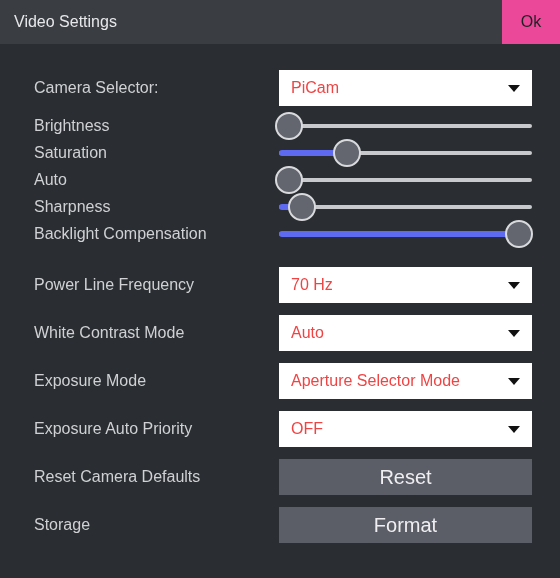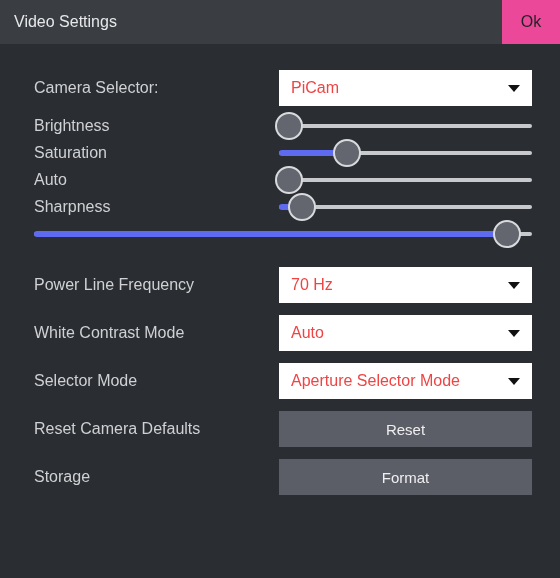--- a/index.html
+++ b/index.html
@@ -7,21 +7,21 @@
   .titlebar { display: flex; align-items: center; height: 44px; background: #3a3d42; }
   .title { flex: 1; padding-left: 14px; font-size: 16px; color: #e7e8ea; }
   .ok-btn { width: 58px; height: 44px; background: #ec4899; color: #1f2225; font-size: 16px; border: none; display: flex; align-items: center; justify-content: center; cursor: pointer; }
   .panel { padding: 20px 28px 20px 34px; }
   .row { display: flex; align-items: center; height: 27px; }
   .row-sel { height: 48px; }
   .label { width: 245px; font-size: 16px; color: #cfd1d4; }
   .value-col { flex: 1; position: relative; height: 100%; display: flex; align-items: center; }
   .select { width: 100%; height: 36px; background: #ffffff; color: #ef4444; font-size: 16px; padding: 16px 12px; display: flex; align-items: center; justify-content: space-between; cursor: pointer; }
   .chevron { width: 0; height: 0; border-left: 6px solid transparent; border-right: 6px solid transparent; border-top: 7px solid #111; }
-  .action-btn { width: 100%; height: 36px; background: #5b5e67; color: #efeff1; font-size: 15px; border: none; display: flex; align-items: center; justify-content: center; cursor: pointer; }
+  .action-btn { width: 100%; height: 36px; background: #5b5e67; color: #efeff1; font-size: 20px; border: none; display: flex; align-items: center; justify-content: center; cursor: pointer; }
   .spacer { height: 14px; }
   
   .slider { width: 100%; height: 27px; position: relative; }
   .track-bg { position: absolute; left: 0; right: 0; top: 50%; height: 4px; margin-top: -2px; background: #c8c9cc; border-radius: 2px; }
   .track-fill { position: absolute; left: 0; top: 50%; height: 6px; margin-top: -3px; background: #5e6af0; border-radius: 3px; }
   .thumb { position: absolute; top: 50%; width: 28px; height: 28px; margin-top: -14px; margin-left: -14px; background: #63666f; border: 2px solid #d9dadd; border-radius: 50%; cursor: grab; }
 </style>
 </head>
 <body>
 
@@ -76,20 +76,21 @@
     <div class="label">Sharpness</div>
     <div class="value-col">
       <div class="slider">
           <div class="track-bg"></div>
           <div class="track-fill" style="width: 9%;"></div>
           <div class="thumb" style="left: 9%;"></div>
         </div>
     </div>
   </div>
   <div class="row">
+    <div class="label">Backlight Compensation</div>
     <div class="value-col">
       <div class="slider">
           <div class="track-bg"></div>
           <div class="track-fill" style="width: 95%;"></div>
           <div class="thumb" style="left: 95%;"></div>
         </div>
     </div>
   </div>
 
   <div class="spacer"></div>
@@ -108,29 +109,38 @@
     <div class="label">White Contrast Mode</div>
     <div class="value-col">
       <div class="select">
         <span>Auto</span>
         <span class="chevron"></span>
       </div>
     </div>
   </div>
 
   <div class="row row-sel">
-    <div class="label">Selector Mode</div>
+    <div class="label">Exposure Mode</div>
     <div class="value-col">
       <div class="select">
         <span>Aperture Selector Mode</span>
         <span class="chevron"></span>
       </div>
     </div>
   </div>
 
+  <div class="row row-sel">
+    <div class="label">Exposure Auto Priority</div>
+    <div class="value-col">
+      <div class="select">
+        <span>OFF</span>
+        <span class="chevron"></span>
+      </div>
+    </div>
+  </div>
 
   <div class="row row-sel">
     <div class="label">Reset Camera Defaults</div>
     <div class="value-col">
       <button class="action-btn">Reset</button>
     </div>
   </div>
 
   <div class="row row-sel">
     <div class="label">Storage</div>

